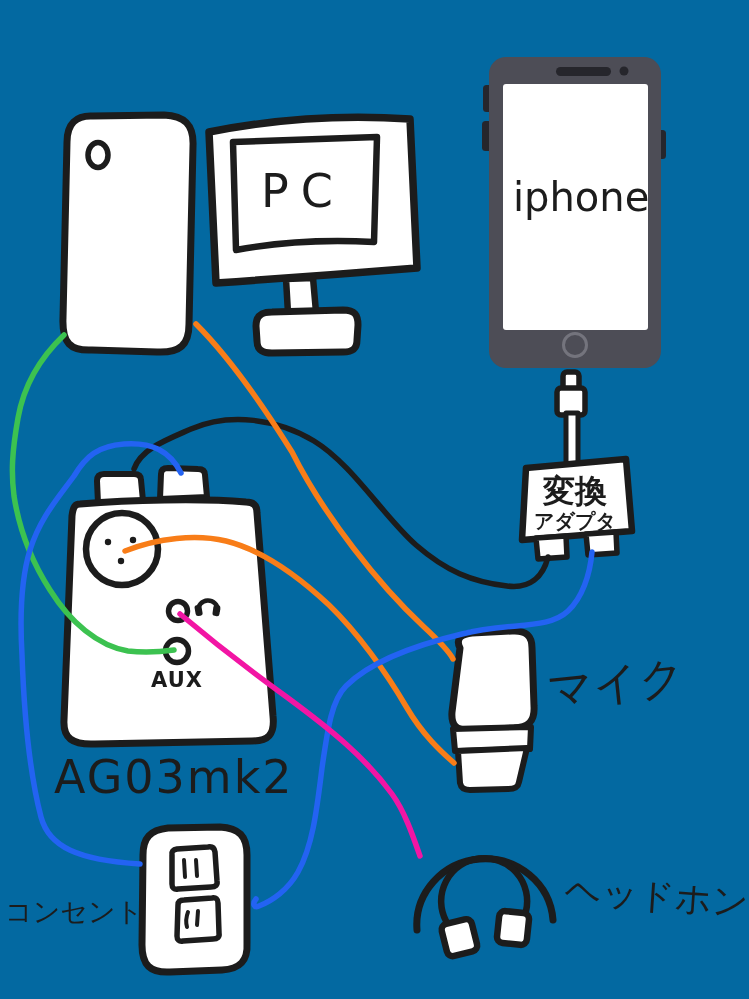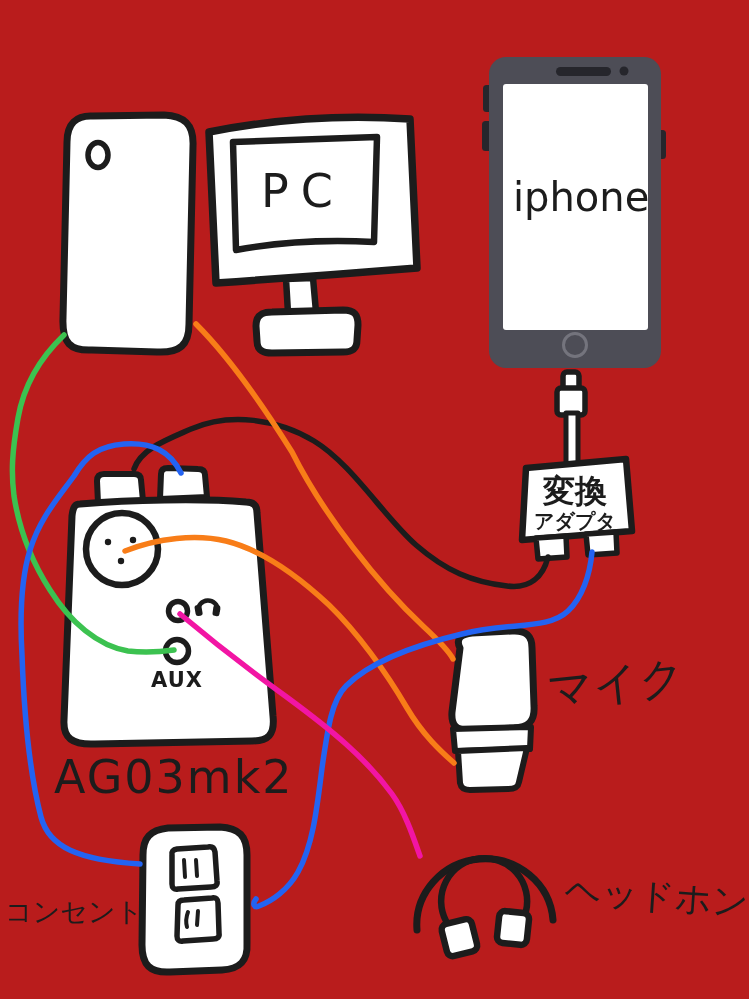--- a/index.html
+++ b/index.html
@@ -1,16 +1,16 @@
 <!DOCTYPE html>
 <html><head>
 <meta charset="utf-8">
 <style>
   html,body{margin:0;padding:0;background:#ffffff;}
-  .page{position:relative;width:749px;height:999px;background:#b91c1c;overflow:hidden;}
+  .page{position:relative;width:749px;height:999px;background:#0369a1;overflow:hidden;}
   svg{display:block;}
   svg *{stroke-linecap:round;stroke-linejoin:round;}
   .fill-white{fill:#ffffff;}
   .no-fill{fill:none;}
   .fill-ink{fill:#1c1c1c;stroke:none;}
   .txt{fill:#1c1c1c;font-family:"DejaVu Sans","Liberation Sans",sans-serif;}
   .txt-bold{font-weight:bold;}
 </style>
 </head>
 <body>

